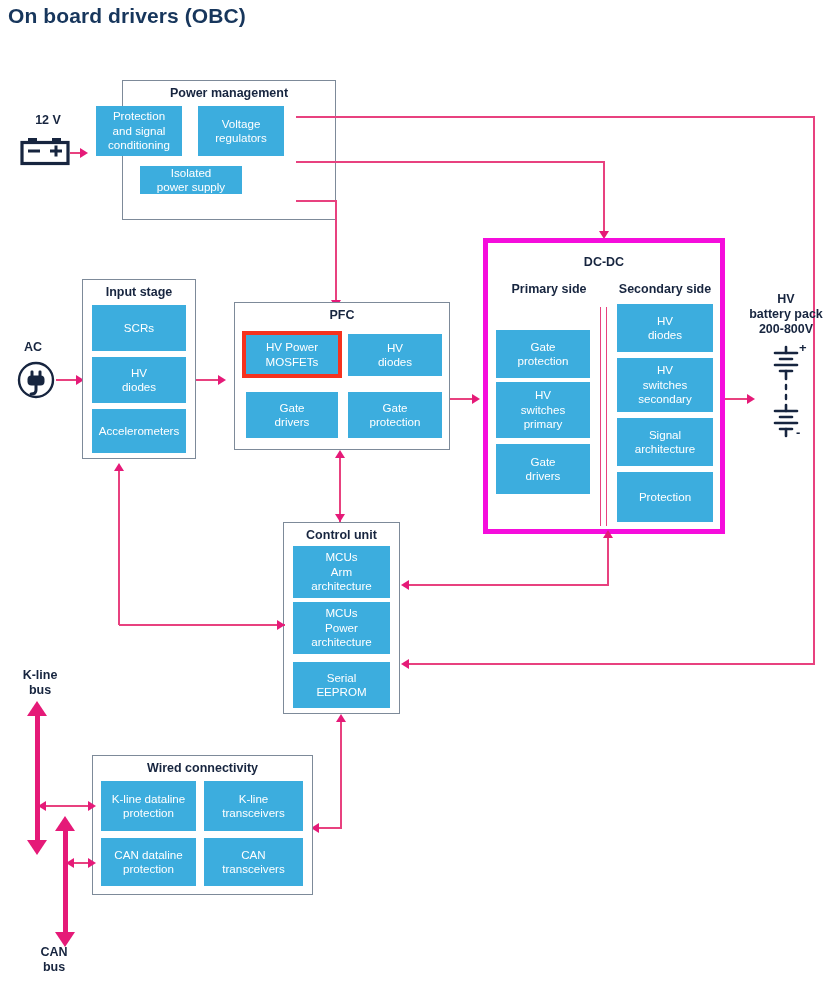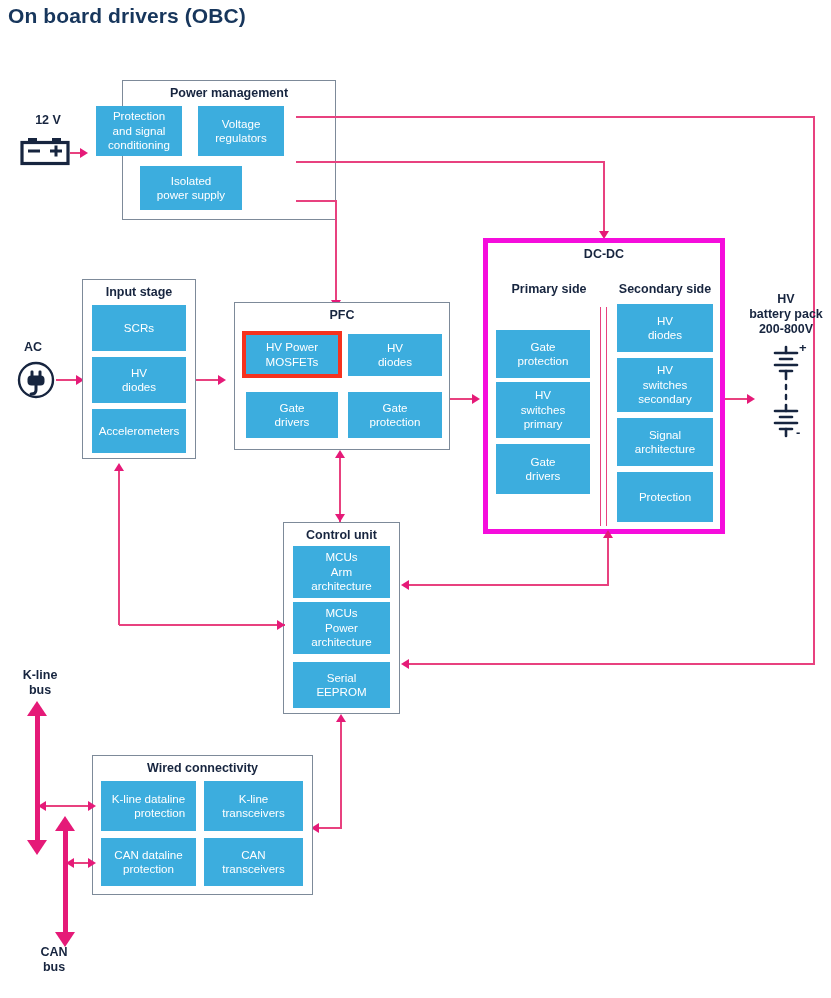--- a/index.html
+++ b/index.html
@@ -133,21 +133,21 @@
   <div class="arrow ar-r" style="left:80px; top:148px;"></div>
 
   <div class="group" style="left:82px; top:80px; width:214px; height:140px;margin-left:40px;">
     <div class="group-title">Power management</div>
   </div>
   <div class="blk" style="left: 96px; top: 106px; width: 86px; height: 50px; white-space: pre-line;" style-white-space="pre-line">Protection
 and signal
 conditioning</div>
   <div class="blk" style="left: 198px; top: 106px; width: 86px; height: 50px; white-space: pre-line;">Voltage
 regulators</div>
-  <div class="blk" style="left: 140px; top: 166px; width: 102px; height: 44px; white-space: pre-line;">Isolated
+  <div class="blk" style="left: 140px; top: 166px; width: 102px; height: 28px; white-space: pre-line;">Isolated
 power supply</div>
 
   <div class="ln lnh" style="left:296px; top:116px; width:519px;"></div>
   <div class="ln lnv" style="left:813.4px; top:116px; height:549px;"></div>
 
   <div class="ln lnh" style="left:296px; top:161px; width:309px;"></div>
   <div class="ln lnv" style="left:603.4px; top:161px; height:72px;"></div>
   <div class="arrow ar-d" style="left:599px; top:231px;"></div>
 
   <div class="ln lnh" style="left:296px; top:200px; width:41px;"></div>
@@ -189,21 +189,21 @@
 protection</div>
 
   <div class="ln lnh" style="left:450px; top:398px; width:26px;"></div>
   <div class="arrow ar-r" style="left:472px; top:394px;"></div>
 
   <div class="ln lnv" style="left:339.4px; top:452px; height:70px;"></div>
   <div class="arrow ar-u" style="left:335px; top:450px;"></div>
   <div class="arrow ar-d" style="left:335px; top:514px;"></div>
 
   <div class="dcdc" style="left:483px; top:238px; width:242px; height:296px;">
-    <div class="group-title" style="top:4px;">DC-DC</div>
+    <div class="group-title" style="top:12px;">DC-DC</div>
   </div>
   <div class="sub-title" style="left:497px; top:282px; width:104px;">Primary side</div>
   <div class="sub-title" style="left:608px; top:282px; width:114px;">Secondary side</div>
 
   <div class="iso-bar" style="left:600px; top:307px; height:219px;"></div>
   <div class="iso-bar" style="left:606px; top:307px; height:219px;"></div>
 
   <div class="blk" style="left: 496px; top: 330px; width: 94px; height: 48px; white-space: pre-line;">Gate
 protection</div>
   <div class="blk" style="left: 496px; top: 382px; width: 94px; height: 56px; white-space: pre-line;">HV
@@ -274,21 +274,21 @@
   <div class="arrow ar-u" style="left:114px; top:463px;"></div>
 
   <div class="ln lnv" style="left:340.4px; top:722px; height:107px;"></div>
   <div class="arrow ar-u" style="left:336px; top:714px;"></div>
   <div class="ln lnh" style="left:318px; top:827.4px; width:23px;"></div>
   <div class="arrow ar-l" style="left:311px; top:823px;"></div>
 
   <div class="group" style="left:92px; top:755px; width:221px; height:140px;">
     <div class="group-title">Wired connectivity</div>
   </div>
-  <div class="blk" style="left: 101px; top: 781px; width: 95px; height: 50px; white-space: pre-line; text-align: right;">K-line dataline
+  <div class="blk" style="left: 101px; top: 781px; width: 95px; height: 50px; white-space: pre-line;">K-line dataline
 protection</div>
   <div class="blk" style="left: 204px; top: 781px; width: 99px; height: 50px; white-space: pre-line;">K-line
 transceivers</div>
   <div class="blk" style="left: 101px; top: 838px; width: 95px; height: 48px; white-space: pre-line;">CAN dataline
 protection</div>
   <div class="blk" style="left: 204px; top: 838px; width: 99px; height: 48px; white-space: pre-line;">CAN
 transceivers</div>
 
   <div class="side-label" style="left: 8px; top: 668px; width: 64px; white-space: pre-line;">K-line
 bus</div>

